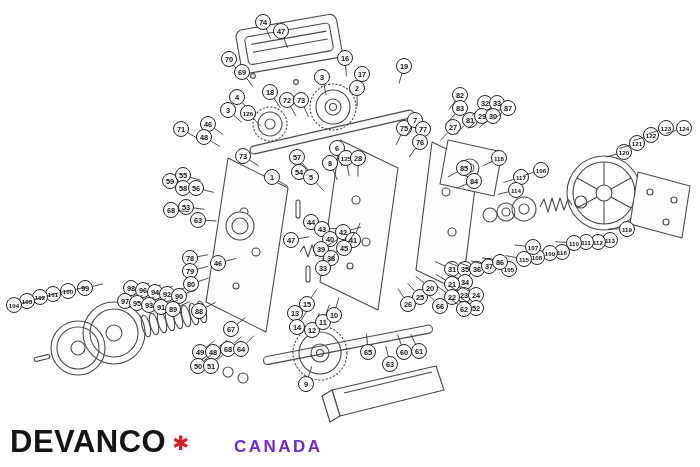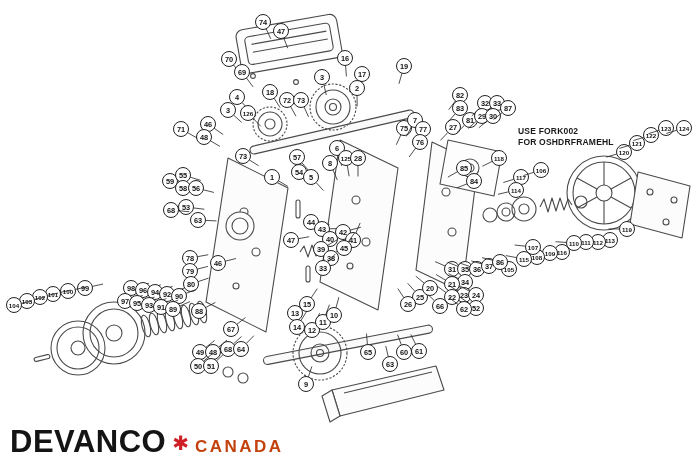--- a/index.html
+++ b/index.html
@@ -4,21 +4,21 @@
 <style>
   html,body{margin:0;padding:0;background:#ffffff;}
   #page{position:relative;width:700px;height:467px;background:#ffffff;overflow:hidden;
         font-family:"Liberation Sans",sans-serif;}
   #diagram-svg{position:absolute;left:0;top:0;}
   .note{position:absolute;left:518px;top:126px;font-size:8.5px;font-weight:bold;
         color:#1a1a1a;line-height:10.5px;letter-spacing:.2px;}
   .logo{position:absolute;left:10px;top:424px;display:flex;align-items:baseline;gap:6px;}
   .logo .brand{font-size:31px;font-weight:900;color:#141414;letter-spacing:.5px;text-align:center;}
   .logo .leaf{font-size:20px;color:#cf2027;transform:translateY(-2px);}
-  .logo .country{font-size:17px;font-weight:800;color:#c2410c;letter-spacing:2.5px;}
+  .logo .country{font-size:17px;font-weight:800;color:#6d28d9;letter-spacing:2.5px;margin-left:39px;}
   text{font-family:"Liberation Sans",sans-serif;}
 </style>
 </head>
 <body>
 
 <div id="page">
 
   <svg id="diagram-svg" width="700" height="467" viewBox="0 0 700 467">
 
     <g stroke="#4a4a4a" fill="none" stroke-width="1.1" stroke-linejoin="round">
@@ -813,24 +813,20 @@
           <text x="419" y="353.5" text-anchor="middle" font-size="7.4" font-weight="bold" fill="#111">61</text>
         </g>
         <g>
           <line x1="388.2822049970584" y1="356.69937123749816" x2="385.76277232607737" y2="345.99178238582886" stroke="#222222" stroke-width="0.8"></line>
           <circle cx="390" cy="364" r="7.5" fill="#ffffff" stroke="#222222" stroke-width="1"></circle>
           <text x="390" y="366.5" text-anchor="middle" font-size="7.4" font-weight="bold" fill="#111">63</text>
         </g>
       </g>
   </svg>
 
-  <div class="note">
-    <div>USE FORK002</div>
-    <div>FOR OSHDRFRAMEHL</div>
-  </div>
 
   <div class="logo">
     <span class="brand">DEVANCO</span>
     <span class="leaf">✱</span>
     <span class="country">CANADA</span>
   </div>
 
 </div>
 
 </body></html>

